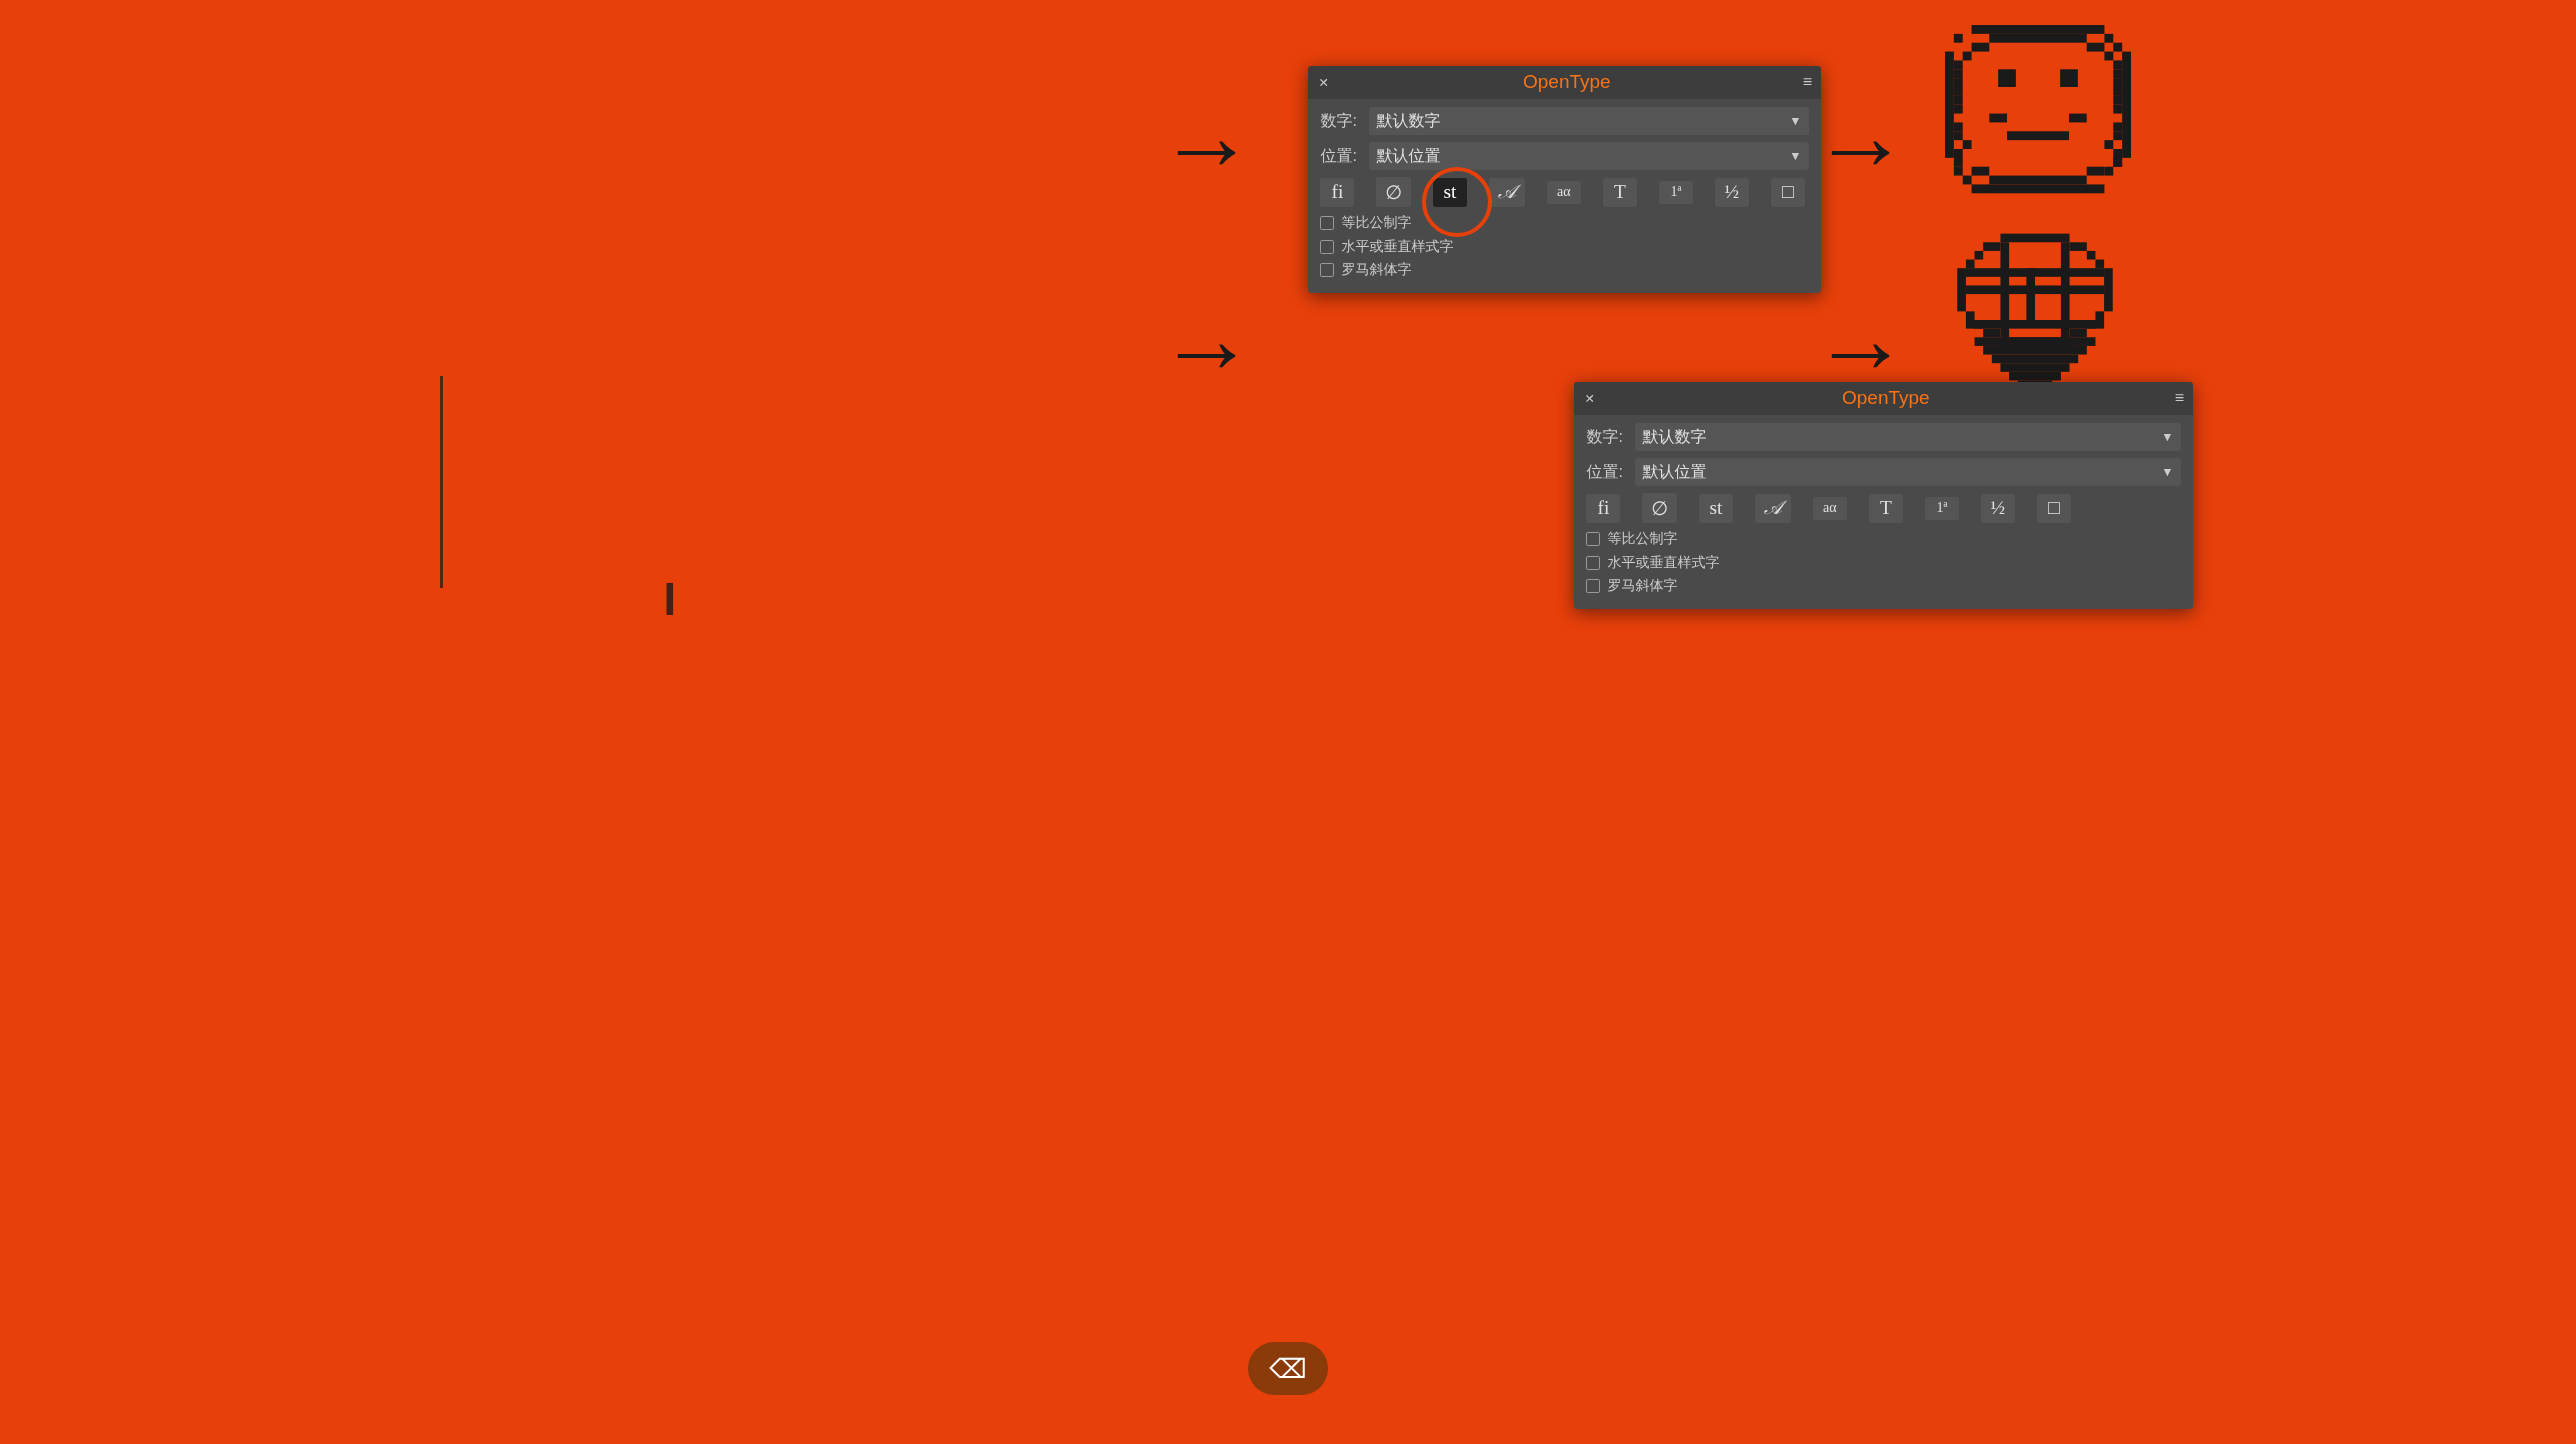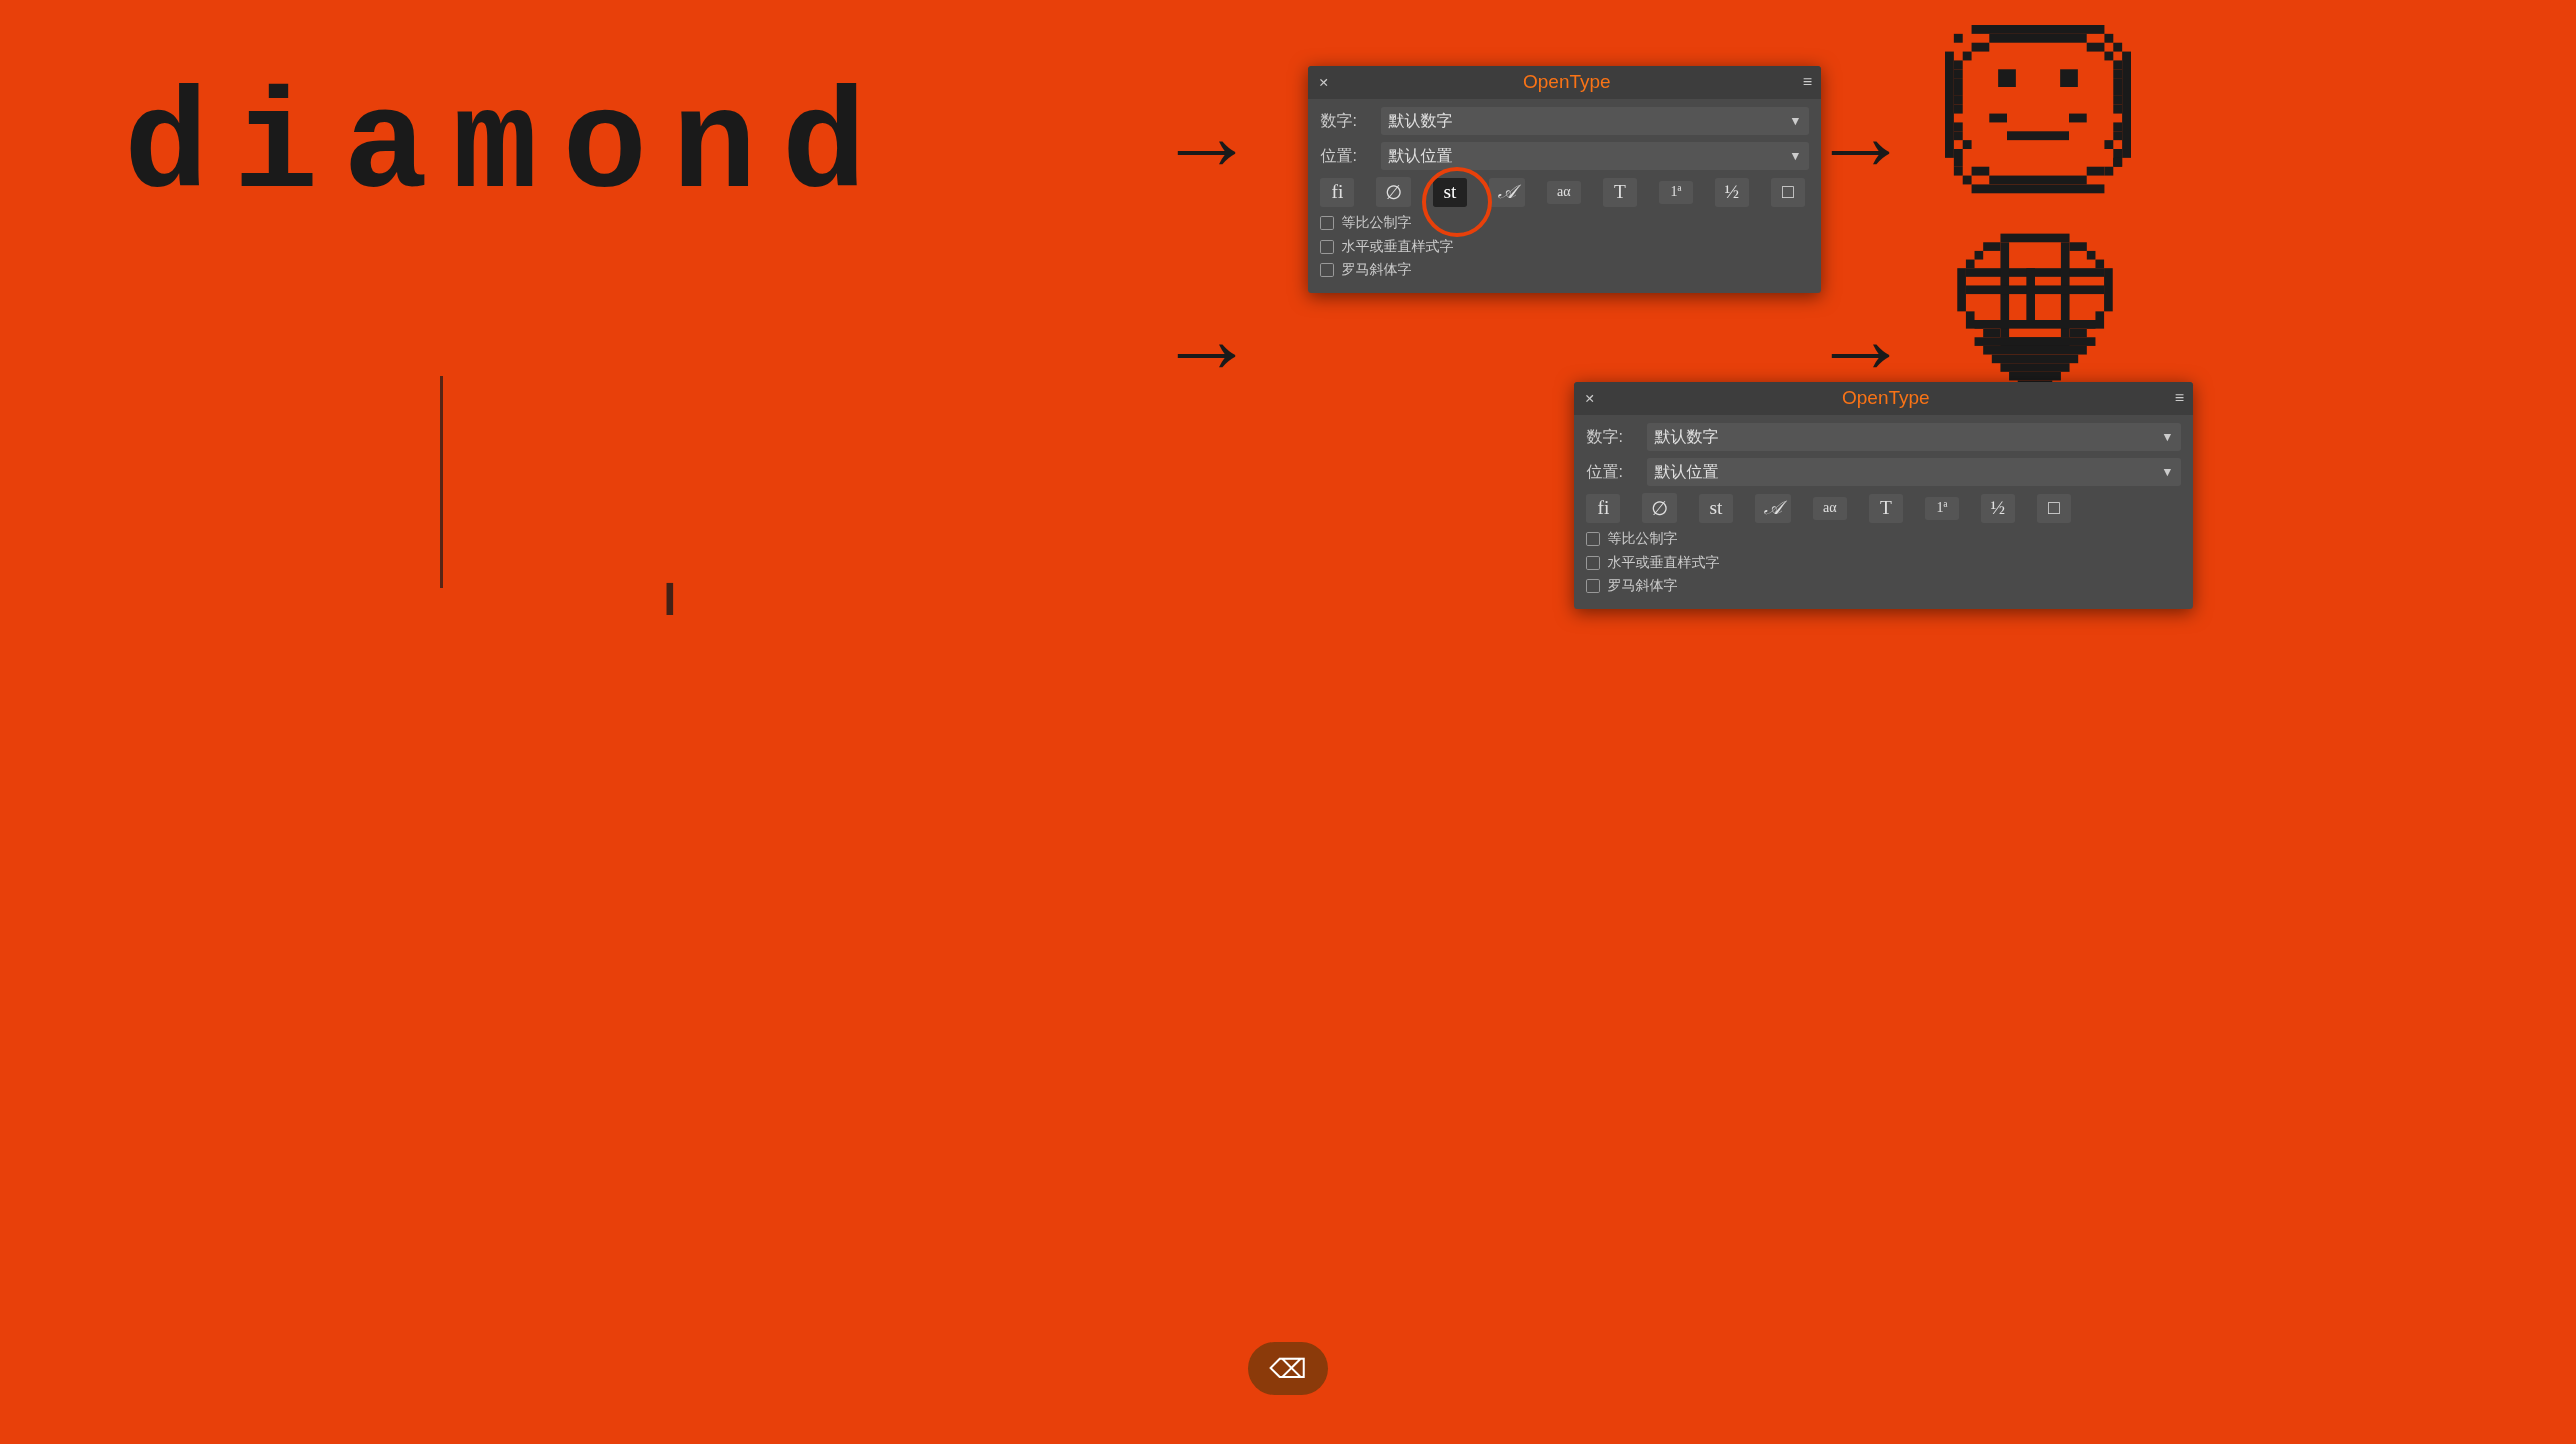--- a/index.html
+++ b/index.html
@@ -111,21 +111,21 @@
     }
 
     .panel-body {
       padding: 8.8px 12.4px;
     }
 
     .panel-row {
       display: flex;
       align-items: center;
       margin-bottom: 7px;
-      gap: 17px;
+      gap: 5px;
     }
 
     .panel-label {
       color: #ccc;
       font-size: 16px;
       min-width: 44px;
     }
 
     .panel-select-wrapper {
       flex: 1;
@@ -275,21 +275,20 @@
     .pixel-diamond {
       position: absolute;
       top: 225px;
       left: 1940px;
     }
   </style>
 </head>
 <body>
 
 <div class="main-text">
-  <div class="word-diamond">diamond</div>
 </div>
 
 <div class="arrow arrow-smile">→</div>
 <div class="arrow arrow-smile2">→</div>
 <div class="arrow arrow-diamond">→</div>
 <div class="arrow arrow-diamond2">→</div>
 
 <div class="pixel-smiley">
   <svg width="186" height="186" viewBox="0 0 21 21" xmlns="http://www.w3.org/2000/svg">
 

